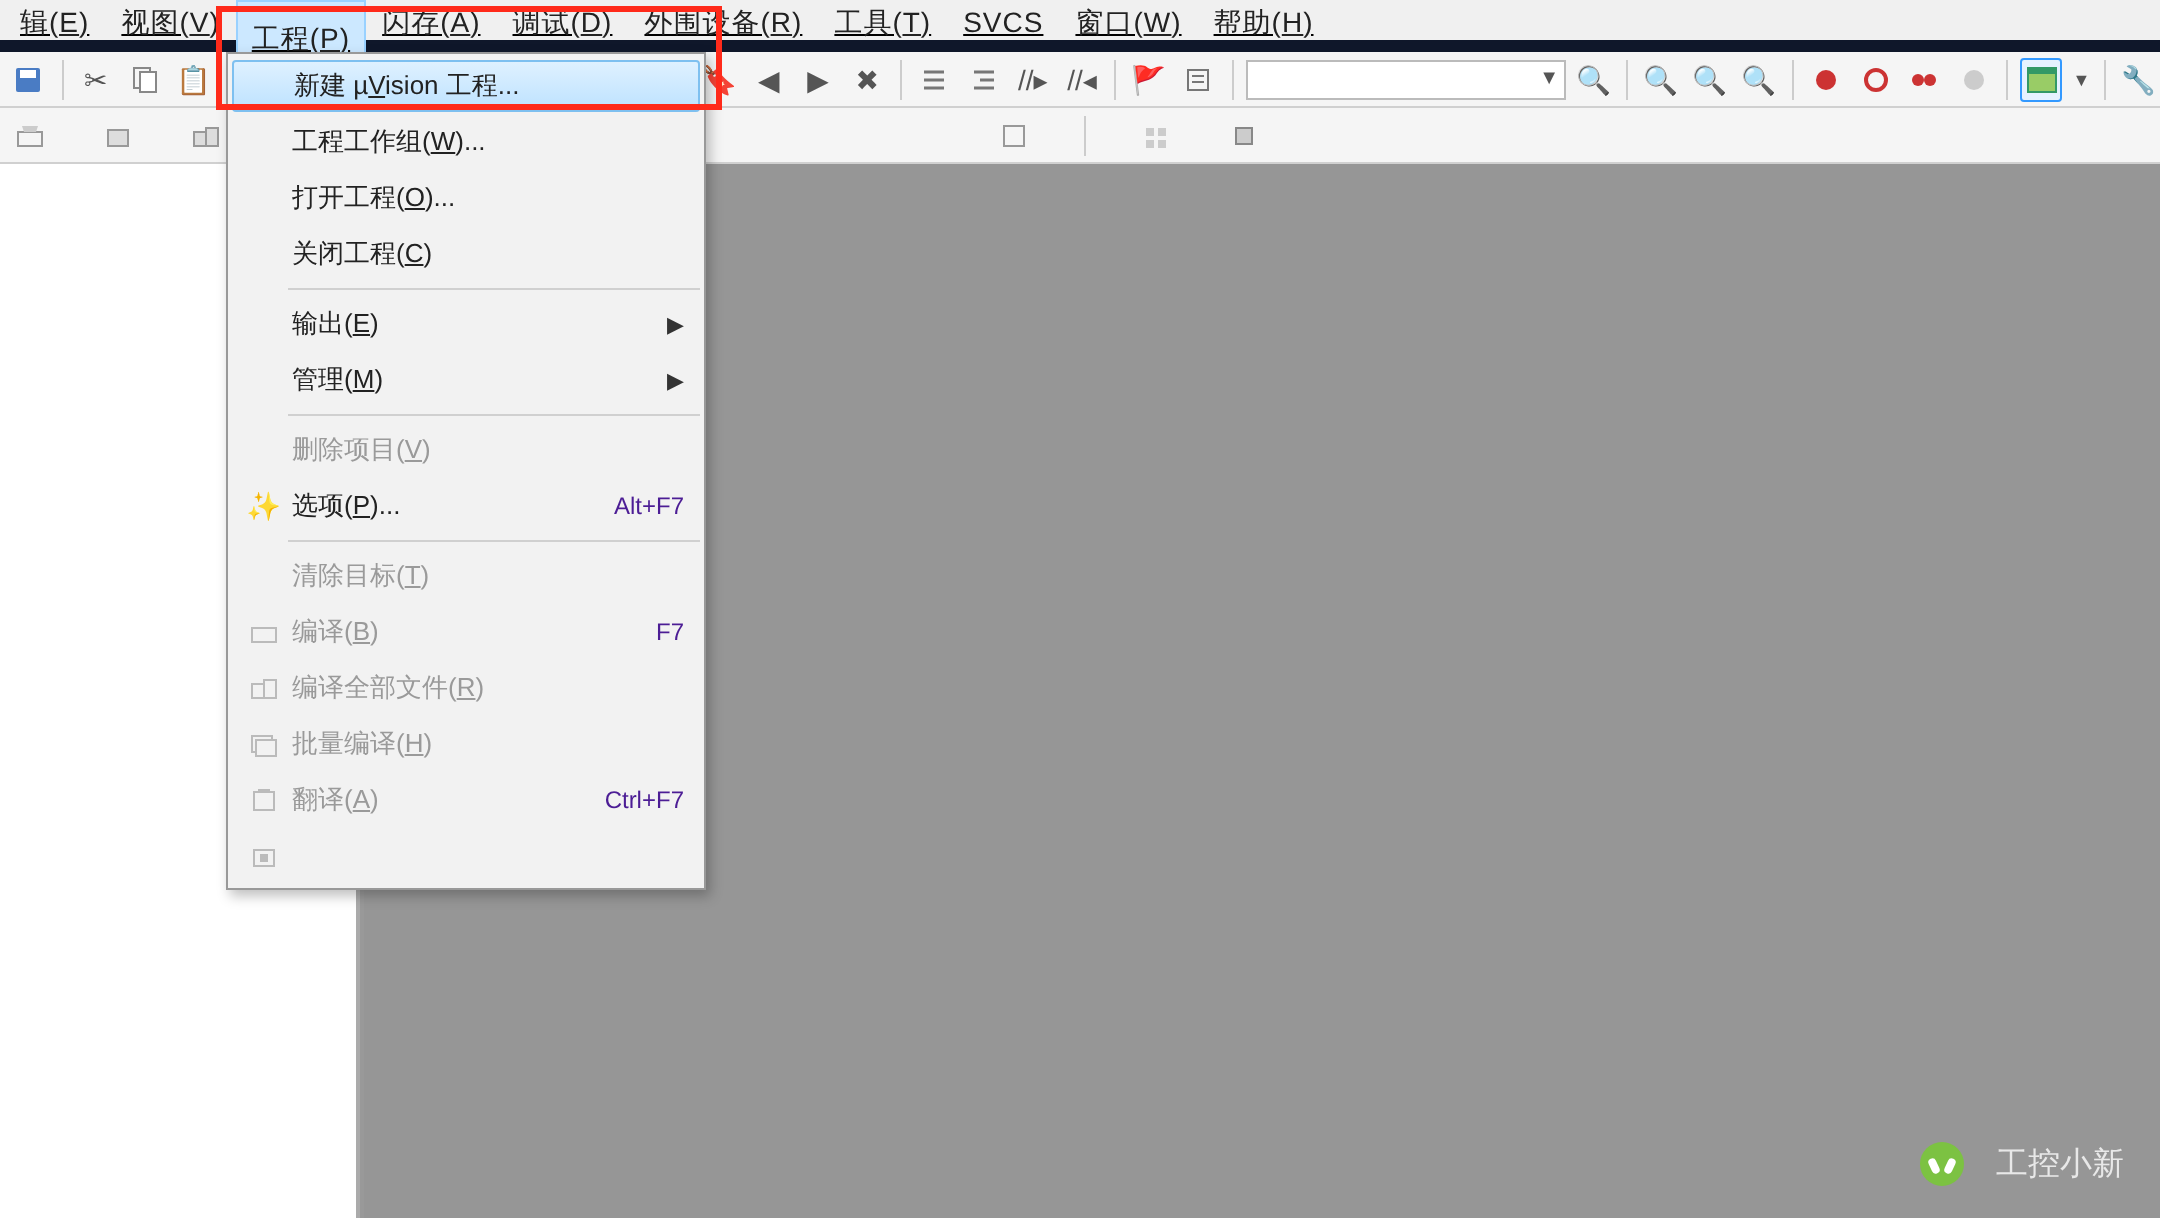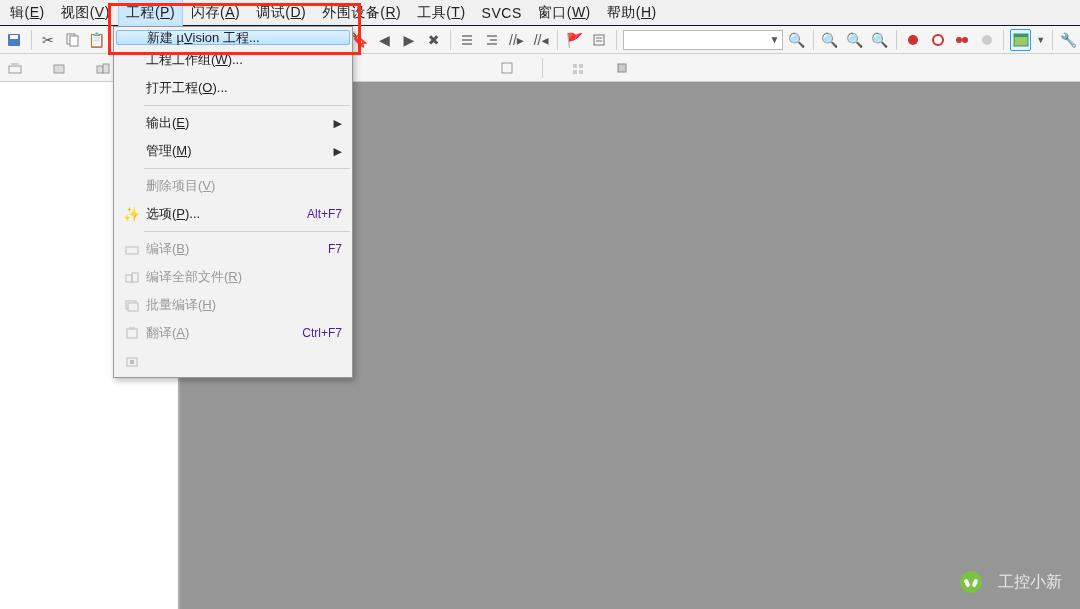--- a/index.html
+++ b/index.html
@@ -9,23 +9,24 @@
     background: #999;
     width: 1080px;
     height: 609px;
     overflow: hidden;
     position: relative;
   }
   .menubar {
     background: #f0f0f0;
     height: 26px;
     display: flex;
-    align-items: center;
-    border-bottom: 1px solid #0f172a;
+    align-items: flex-start;
+    border-bottom: 6px solid #0f172a;
     padding-left: 2px;
+    text-decoration: underline;
   }
   .menubar-item {
     padding: 3px 8px;
     cursor: default;
     color: #222;
     font-size: 14px;
     letter-spacing: 0.5px;
   }
   .menubar-item.active {
     background: #cce8ff;
@@ -111,21 +112,21 @@
     font-size: 13px;
     color: #222;
     position: relative;
   }
   .dropdown-item.highlight {
     background: linear-gradient(#dff1ff, #bde2ff);
     border: 1px solid #7ec0f0;
     border-radius: 2px;
     margin: 1px 2px;
     padding: 0 8px 0 2px;
-    height: 15px;
+    height: 26px;
   }
   .dropdown-item.disabled { color: #9a9a9a; }
   .dd-icon {
     width: 28px;
     display: flex;
     justify-content: center;
     color: #888;
     font-size: 14px;
   }
   .dd-label { flex: 1; }
@@ -335,20 +336,24 @@
     <span class="dd-label">新建 µ<span class="u">V</span>ision 工程...</span>
   </div>
   <div class="dropdown-item">
     <span class="dd-icon"></span>
     <span class="dd-label">工程工作组(<span class="u">W</span>)...</span>
   </div>
   <div class="dropdown-item">
     <span class="dd-icon"></span>
     <span class="dd-label">打开工程(<span class="u">O</span>)...</span>
   </div>
+  <div class="dropdown-item">
+    <span class="dd-icon"></span>
+    <span class="dd-label">关闭工程(<span class="u">C</span>)</span>
+  </div>
   <div class="dd-sep"></div>
   <div class="dropdown-item">
     <span class="dd-icon"></span>
     <span class="dd-label">输出(<span class="u">E</span>)</span>
     <span class="dd-arrow">▶</span>
   </div>
   <div class="dropdown-item">
     <span class="dd-icon"></span>
     <span class="dd-label">管理(<span class="u">M</span>)</span>
     <span class="dd-arrow">▶</span>
@@ -357,20 +362,24 @@
   <div class="dropdown-item disabled">
     <span class="dd-icon"></span>
     <span class="dd-label">删除项目(<span class="u">V</span>)</span>
   </div>
   <div class="dropdown-item">
     <span class="dd-icon">✨</span>
     <span class="dd-label">选项(<span class="u">P</span>)...</span>
     <span class="dd-shortcut">Alt+F7</span>
   </div>
   <div class="dd-sep"></div>
+  <div class="dropdown-item disabled">
+    <span class="dd-icon"></span>
+    <span class="dd-label">清除目标(<span class="u">T</span>)</span>
+  </div>
   <div class="dropdown-item disabled">
     <span class="dd-icon">
         <svg width="16" height="14">
           <rect x="2" y="5" width="12" height="7" fill="none" stroke="#bbb"></rect>
         </svg>
       </span>
     <span class="dd-label">编译(<span class="u">B</span>)</span>
     <span class="dd-shortcut">F7</span>
   </div>
   <div class="dropdown-item disabled">

